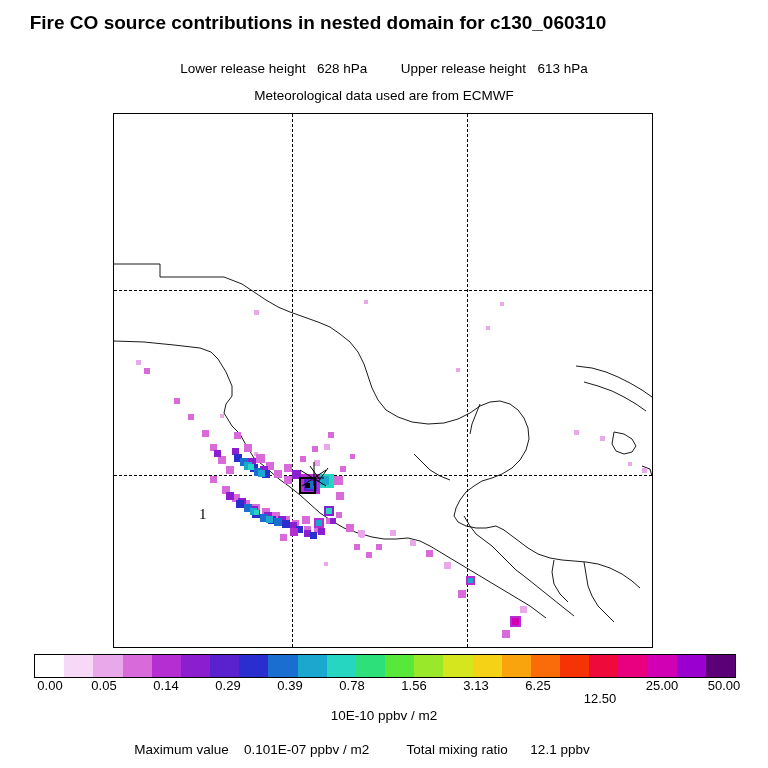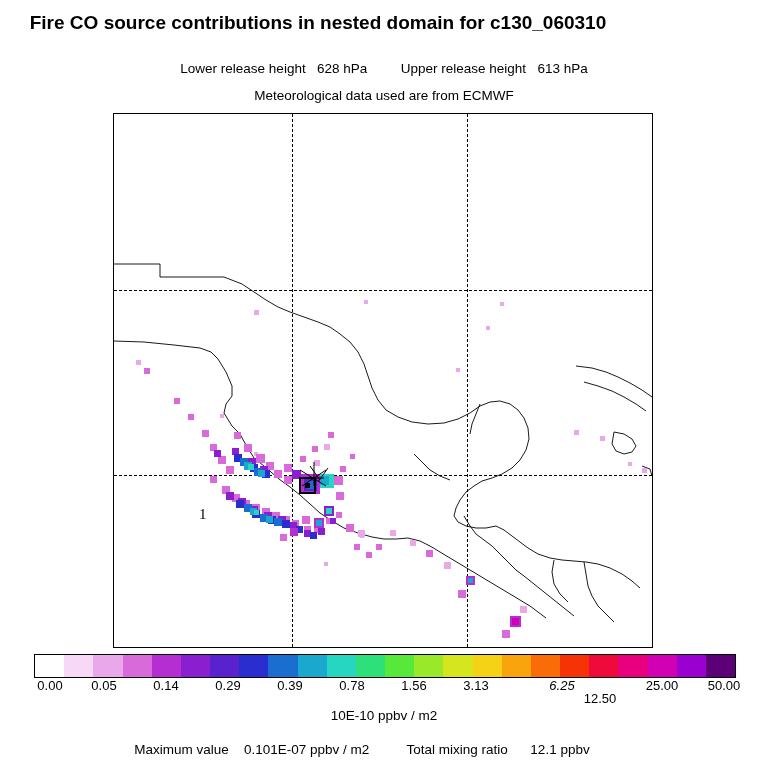--- a/index.html
+++ b/index.html
@@ -357,21 +357,21 @@
     </div>
   <div class="cbar-ticks" id="cbar-ticks">
       <span style="left: 50px;">0.00</span>
       <span style="left: 104px;">0.05</span>
       <span style="left: 166px;">0.14</span>
       <span style="left: 228px;">0.29</span>
       <span style="left: 290px;">0.39</span>
       <span style="left: 352px;">0.78</span>
       <span style="left: 414px;">1.56</span>
       <span style="left: 476px;">3.13</span>
-      <span style="left: 562px; font-style: italic;">6.25</span>
+      <span style="left: 538px;">6.25</span>
       <span style="left: 600px; margin-top: 13px;">12.50</span>
       <span style="left: 662px;">25.00</span>
       <span style="left: 724px;">50.00</span>
     </div>
   <div class="cbar-unit">10E-10 ppbv / m2</div>
 
   <div class="footer">
     <span>Maximum value</span>
     <span>&nbsp;&nbsp;</span>
     <span>0.101E-07 ppbv / m2</span>

